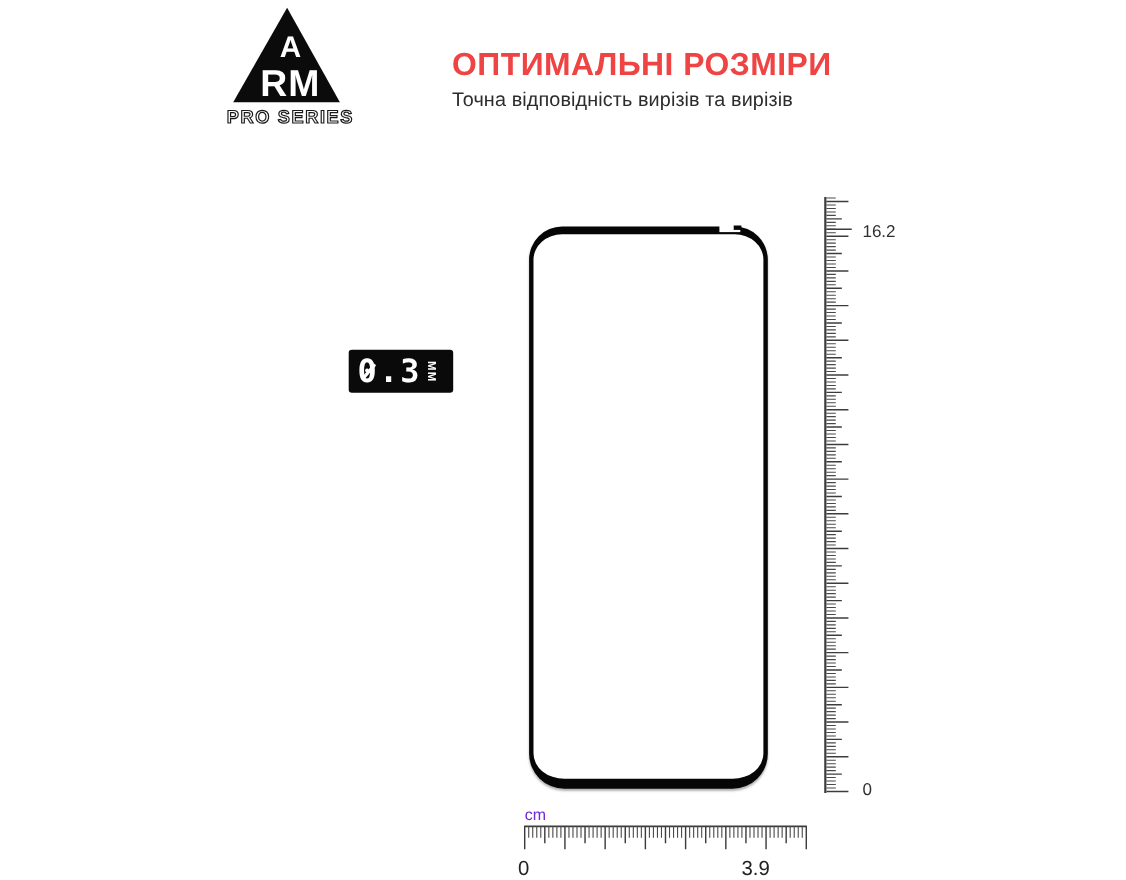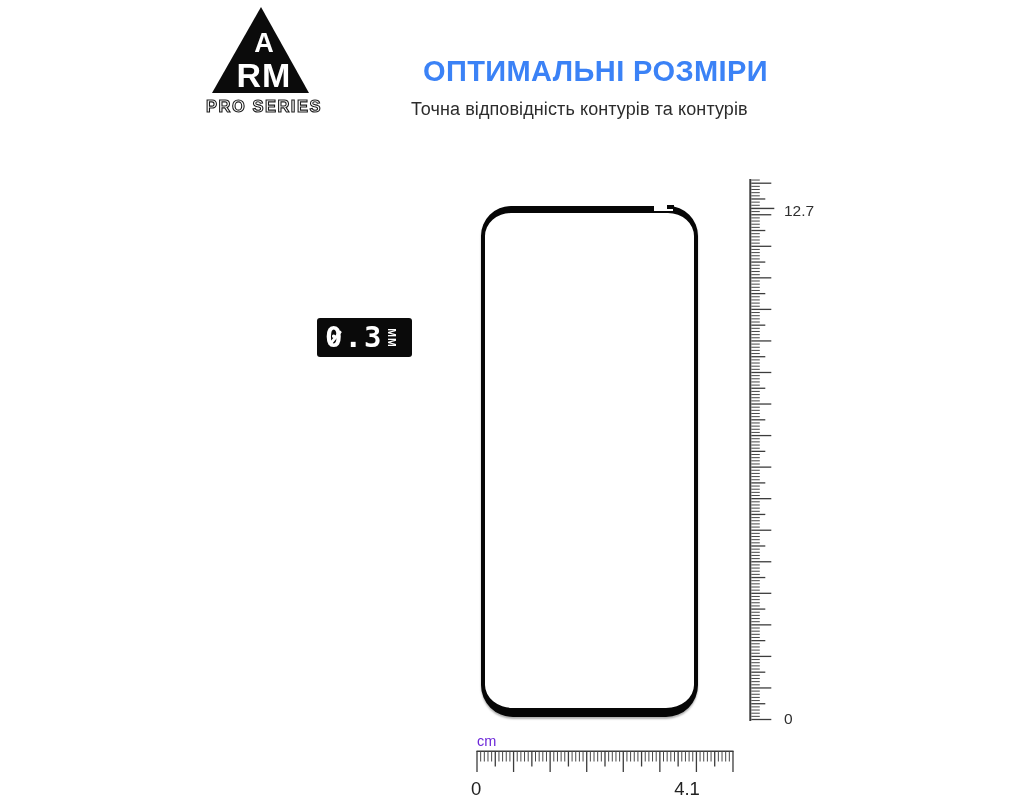--- a/index.html
+++ b/index.html
@@ -5,22 +5,22 @@
   html,body{margin:0;padding:0;background:#ffffff;}
   .canvas{
     position:relative;width:1024px;height:800px;background:#ffffff;overflow:hidden;
     font-family:"Liberation Sans",sans-serif;
   }
   
   .logo{position:absolute;left:200px;top:5px;width:130px;height:112px;}
   
   .header{position:absolute;left:411px;top:44px;}
   .header h1{
-    margin:12px;font-size:29px;line-height:31px;font-weight:bold;
-    letter-spacing:0.4px;color:#3b82f6;white-space:nowrap;
+    margin:0;font-size:29px;line-height:31px;font-weight:bold;
+    letter-spacing:0.4px;color:#ef4444;white-space:nowrap;
   }
   .header p{
     margin:5px 0 0 0;font-size:18px;line-height:20px;font-weight:400;
     color:#2c2c2c;white-space:nowrap;letter-spacing:0.1px;
   }
   
   .badge{
     position:absolute;left:317px;top:318px;width:95px;height:39px;
     background:#0a0a0a;border-radius:3px;display:flex;align-items:center;
     padding:0;box-sizing:border-box;
@@ -75,21 +75,21 @@
 
   <svg class="logo" viewBox="0 0 130 112">
     <polygon points="61,2 109,88 12,88" fill="#0b0b0b"></polygon>
     <text x="64" y="47" text-anchor="middle" font-family="Liberation Sans, sans-serif" font-size="27" font-weight="bold" fill="#ffffff">A</text>
     <text x="64" y="82" text-anchor="middle" font-family="Liberation Sans, sans-serif" font-size="34" font-weight="bold" letter-spacing="1" fill="#ffffff">RM</text>
     <text x="64" y="107" text-anchor="middle" font-family="Liberation Sans, sans-serif" font-size="16.5" font-weight="bold" letter-spacing="1.5" fill="#ffffff" stroke="#1a1a1a" stroke-width="1.1">PRO SERIES</text>
   </svg>
 
   <div class="header">
     <h1>ОПТИМАЛЬНІ РОЗМІРИ</h1>
-    <p>Точна відповідність контурів та контурів</p>
+    <p>Точна відповідність вирізів та вирізів</p>
   </div>
 
   <div class="badge">
     <span class="badge-value">0.3</span>
     <span class="badge-slash"></span>
     <span class="badge-unit-wrap">
       <span class="badge-unit">ММ</span>
     </span>
   </div>
 
@@ -266,21 +266,21 @@
       <line x1="2.3" y1="26.12919999999997" x2="10.8" y2="26.12919999999997" stroke="#484848" stroke-width="1"></line>
       <line x1="2.3" y1="22.974500000000035" x2="16.3" y2="22.974500000000035" stroke="#3c3c3c" stroke-width="1.3"></line>
       <line x1="2.3" y1="19.819799999999987" x2="10.8" y2="19.819799999999987" stroke="#484848" stroke-width="1"></line>
       <line x1="2.3" y1="16.66509999999994" x2="10.8" y2="16.66509999999994" stroke="#484848" stroke-width="1"></line>
       <line x1="2.3" y1="13.510400000000004" x2="10.8" y2="13.510400000000004" stroke="#484848" stroke-width="1"></line>
       <line x1="2.3" y1="10.355699999999956" x2="10.8" y2="10.355699999999956" stroke="#484848" stroke-width="1"></line>
       <line x1="2.3" y1="7.201000000000022" x2="22.3" y2="7.201000000000022" stroke="#3c3c3c" stroke-width="1.3"></line>
       <line x1="2.3" y1="4.046299999999974" x2="10.8" y2="4.046299999999974" stroke="#484848" stroke-width="1"></line>
       <line x1="2.3" y1="32.43860000000001" x2="25.3" y2="32.43860000000001" stroke="#3c3c3c" stroke-width="1.4"></line>
     </svg>
-  <div class="ruler-label vr-top-label">12.7</div>
+  <div class="ruler-label vr-top-label">16.2</div>
   <div class="ruler-label vr-bottom-label">0</div>
 
   <svg id="hruler" class="hruler" viewBox="0 0 262 30">
       <line x1="1.5" y1="1.2" x2="258.5" y2="1.2" stroke="#3c3c3c" stroke-width="1.5"></line>
       <line x1="2" y1="1" x2="2" y2="22" stroke="#3c3c3c" stroke-width="1.3"></line>
       <line x1="5.657" y1="1" x2="5.657" y2="11.5" stroke="#484848" stroke-width="1"></line>
       <line x1="9.314" y1="1" x2="9.314" y2="11.5" stroke="#484848" stroke-width="1"></line>
       <line x1="12.971" y1="1" x2="12.971" y2="11.5" stroke="#484848" stroke-width="1"></line>
       <line x1="16.628" y1="1" x2="16.628" y2="11.5" stroke="#484848" stroke-width="1"></line>
       <line x1="20.285" y1="1" x2="20.285" y2="16.5" stroke="#3c3c3c" stroke-width="1.3"></line>
@@ -345,15 +345,15 @@
       <line x1="236.048" y1="1" x2="236.048" y2="11.5" stroke="#484848" stroke-width="1"></line>
       <line x1="239.705" y1="1" x2="239.705" y2="16.5" stroke="#3c3c3c" stroke-width="1.3"></line>
       <line x1="243.362" y1="1" x2="243.362" y2="11.5" stroke="#484848" stroke-width="1"></line>
       <line x1="247.019" y1="1" x2="247.019" y2="11.5" stroke="#484848" stroke-width="1"></line>
       <line x1="250.676" y1="1" x2="250.676" y2="11.5" stroke="#484848" stroke-width="1"></line>
       <line x1="254.333" y1="1" x2="254.333" y2="11.5" stroke="#484848" stroke-width="1"></line>
       <line x1="257.99" y1="1" x2="257.99" y2="22" stroke="#3c3c3c" stroke-width="1.3"></line>
     </svg>
   <div class="hr-unit">cm</div>
   <div class="hr-left">0</div>
-  <div class="hr-right">4.1</div>
+  <div class="hr-right">3.9</div>
 
 </div>
 
 </body></html>

